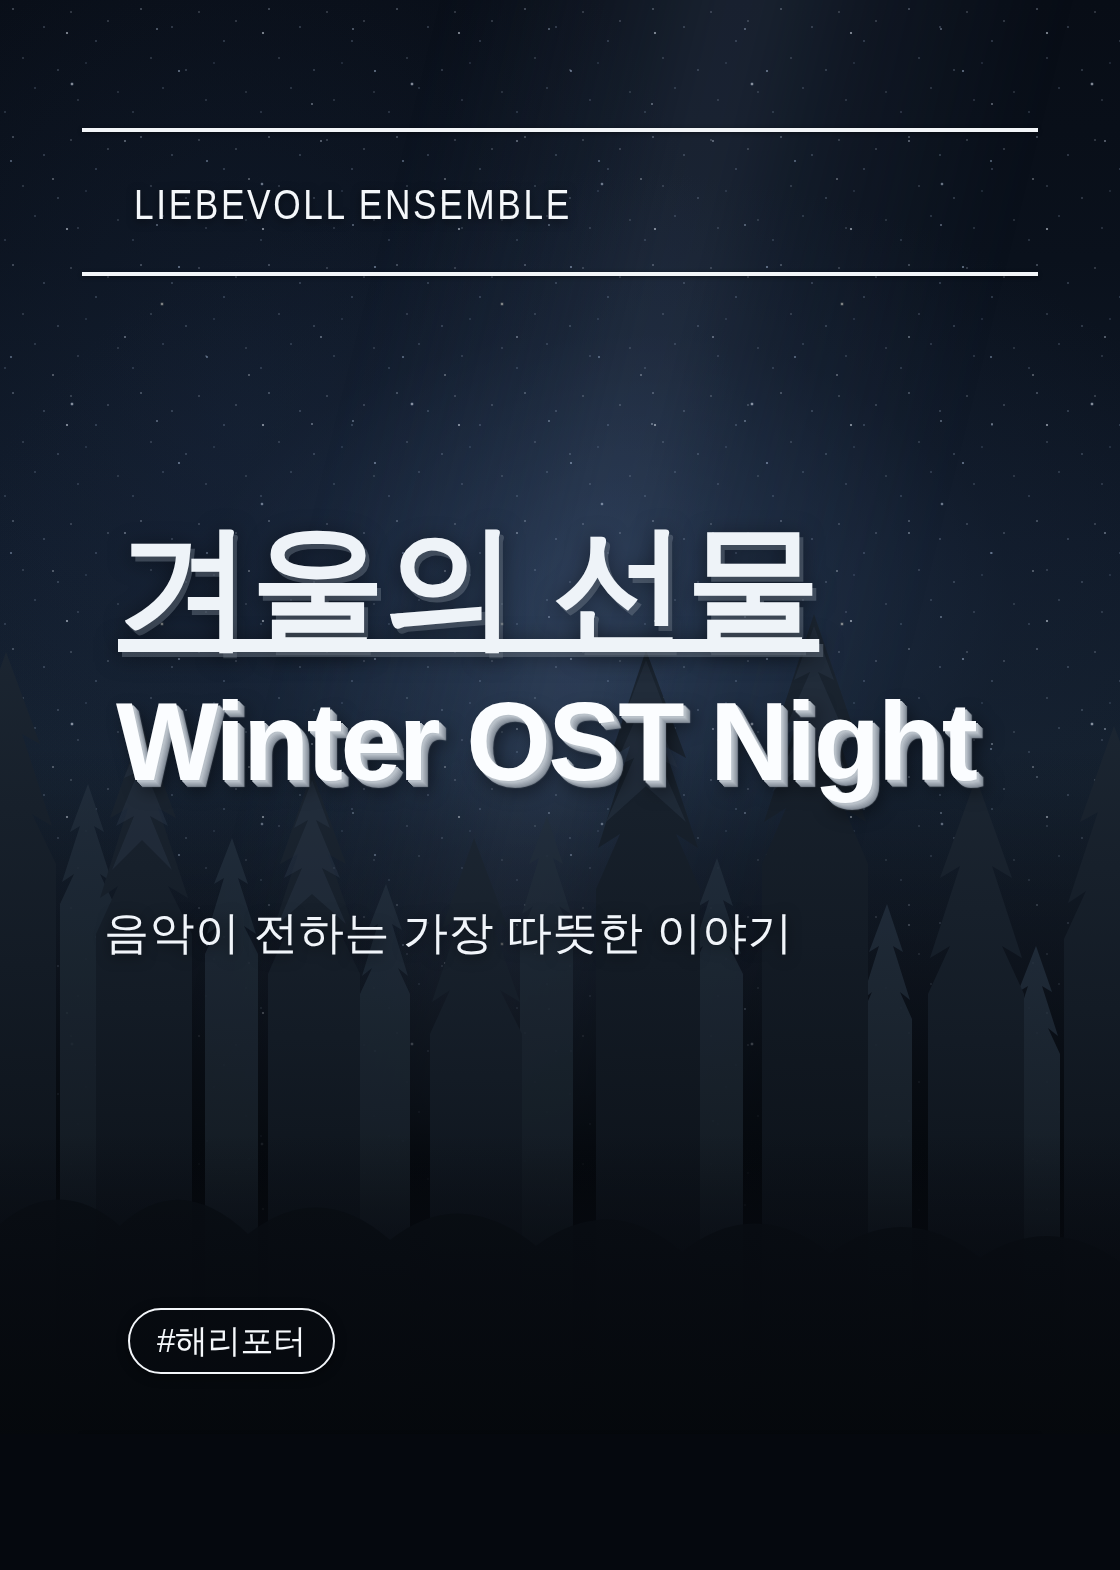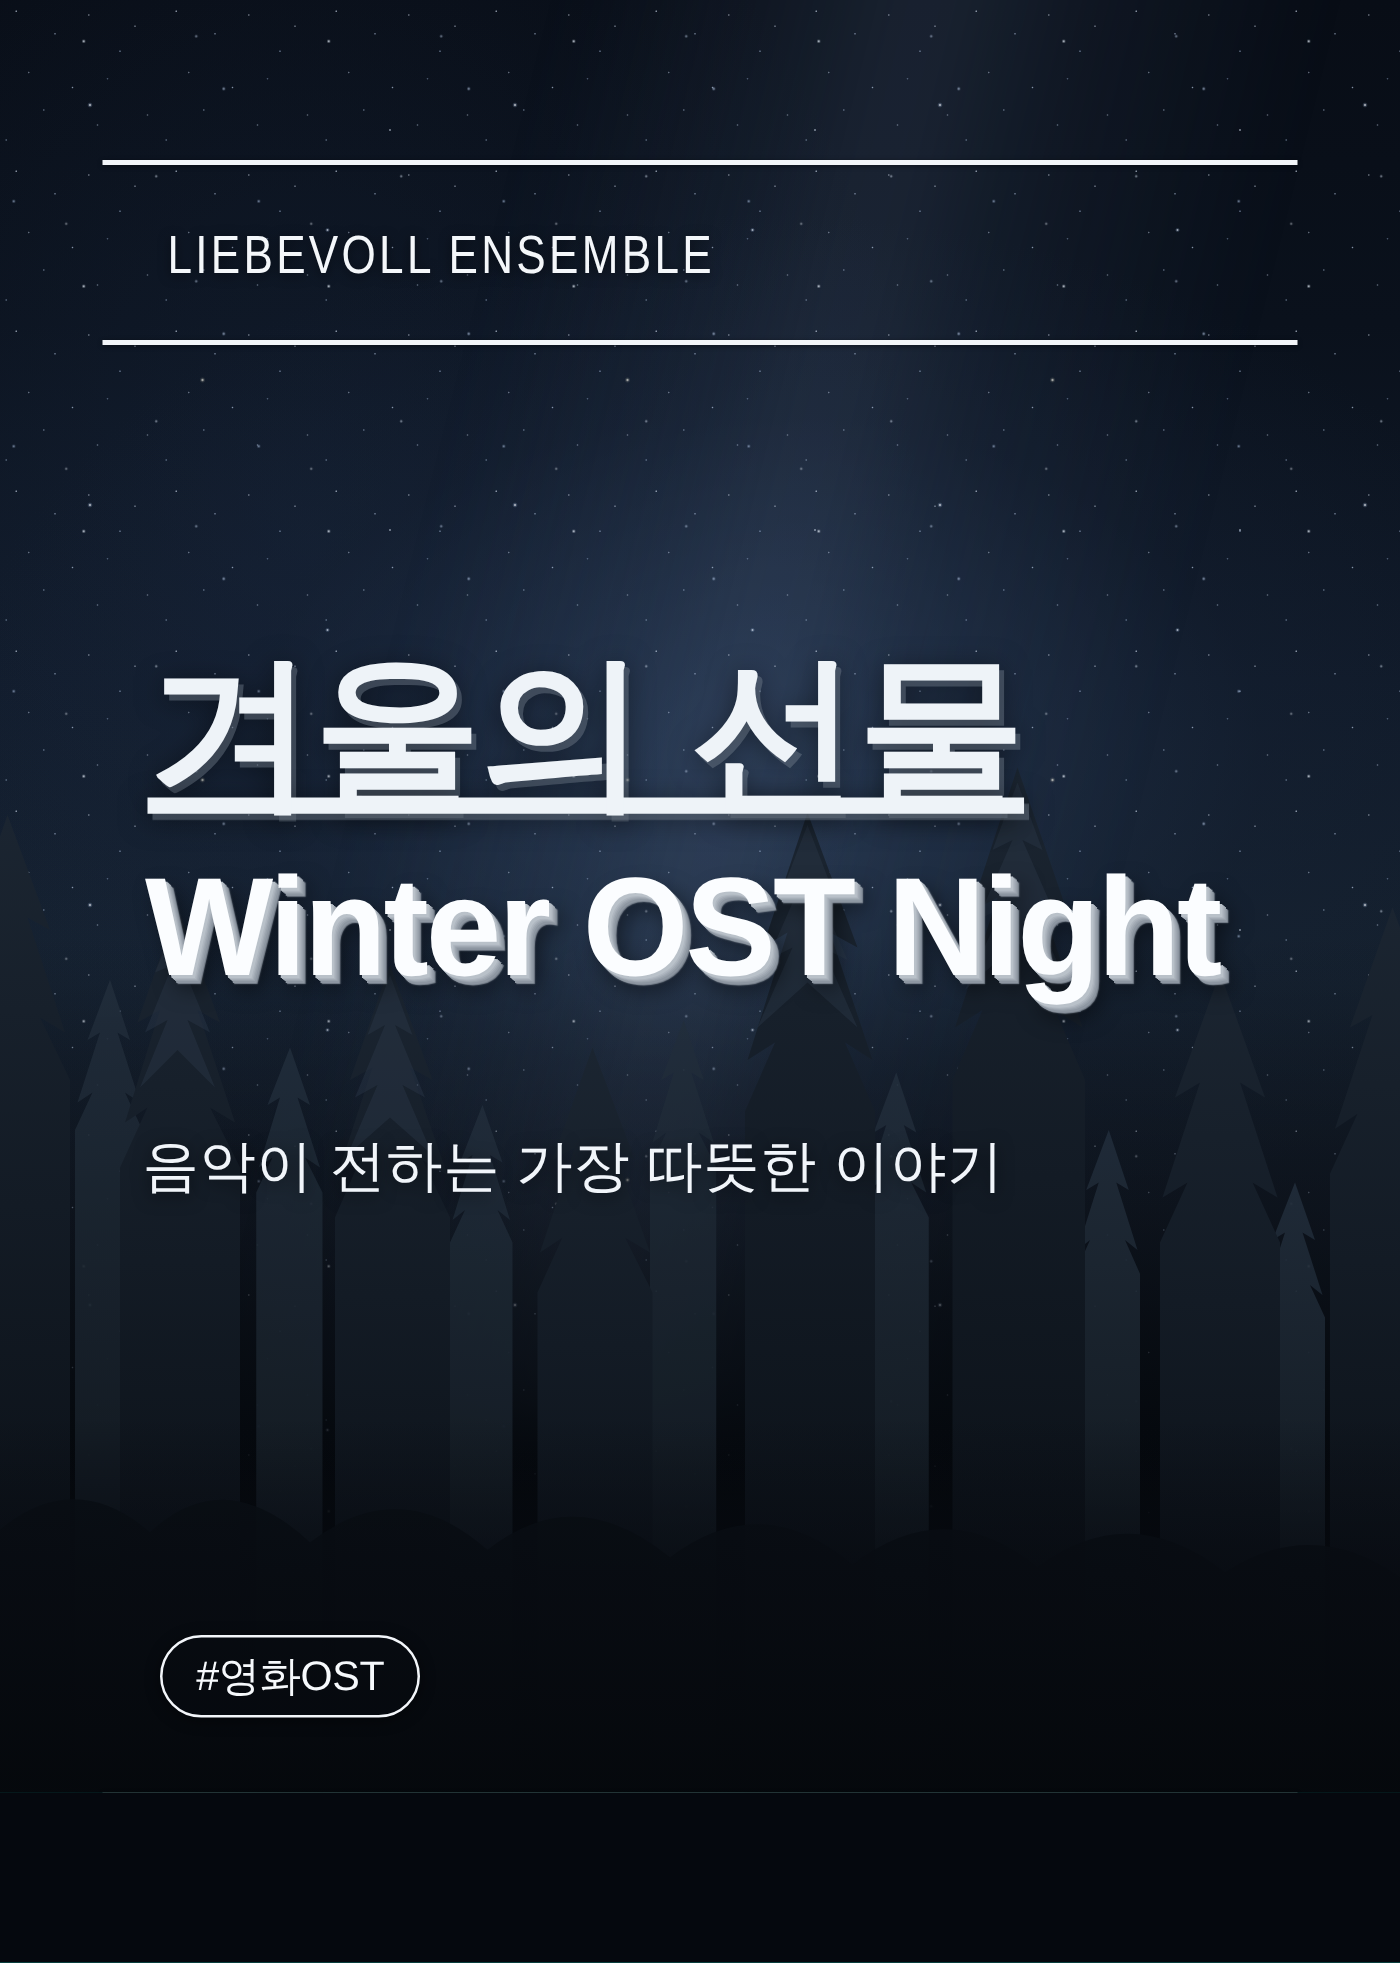--- a/index.html
+++ b/index.html
@@ -132,21 +132,21 @@
       2px 2px 0 #b9c1c9,
       3px 3px 0 #aeb6bf,
       4px 4px 0 #a3abb5,
       5px 5px 0 #98a1ab,
       6px 6px 0 #8d96a1,
       7px 7px 1px #848d98,
       9px 10px 18px rgba(0,0,0,.55);
   }
 
   .subtitle{
-    position:absolute;left:114px;top:903px;
+    position:absolute;left:104px;top:903px;
     font-size:45px;
     font-weight:300;
     letter-spacing:.5px;
     color:#f1f5fa;
     white-space:nowrap;
     text-shadow:0 2px 14px rgba(0,0,0,.6);
   }
 
   .tags{
     position:absolute;left:128px;top:1308px;
@@ -247,17 +247,17 @@
 
     <div class="brand">LIEBEVOLL ENSEMBLE</div>
 
     <div class="title-ko">겨울의 선물</div>
 
     <div class="title-en">Winter OST Night</div>
 
     <div class="subtitle">음악이 전하는 가장 따뜻한 이야기</div>
 
     <div class="tags" id="tag-list">
-      <div class="tag">#영화OST</div>
+      <div class="tag">#해리포터</div>
     </div>
 
   </div>
 </div>
 
 </body></html>

